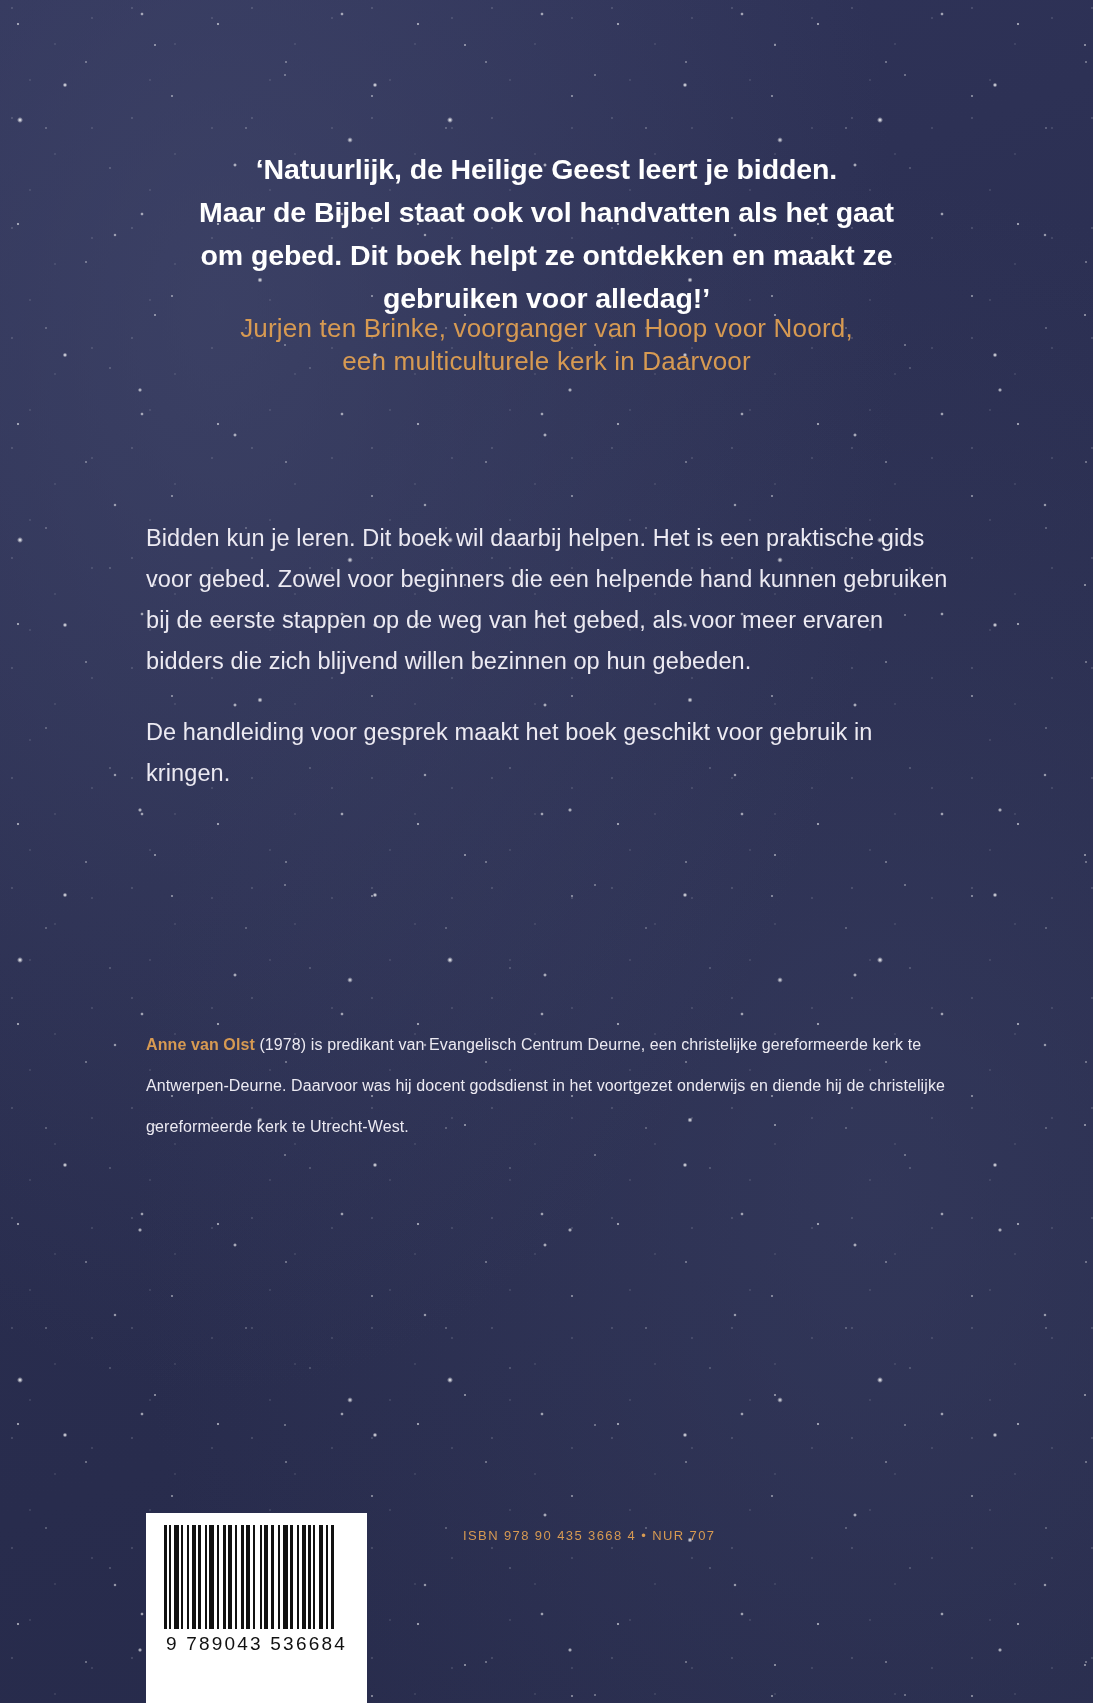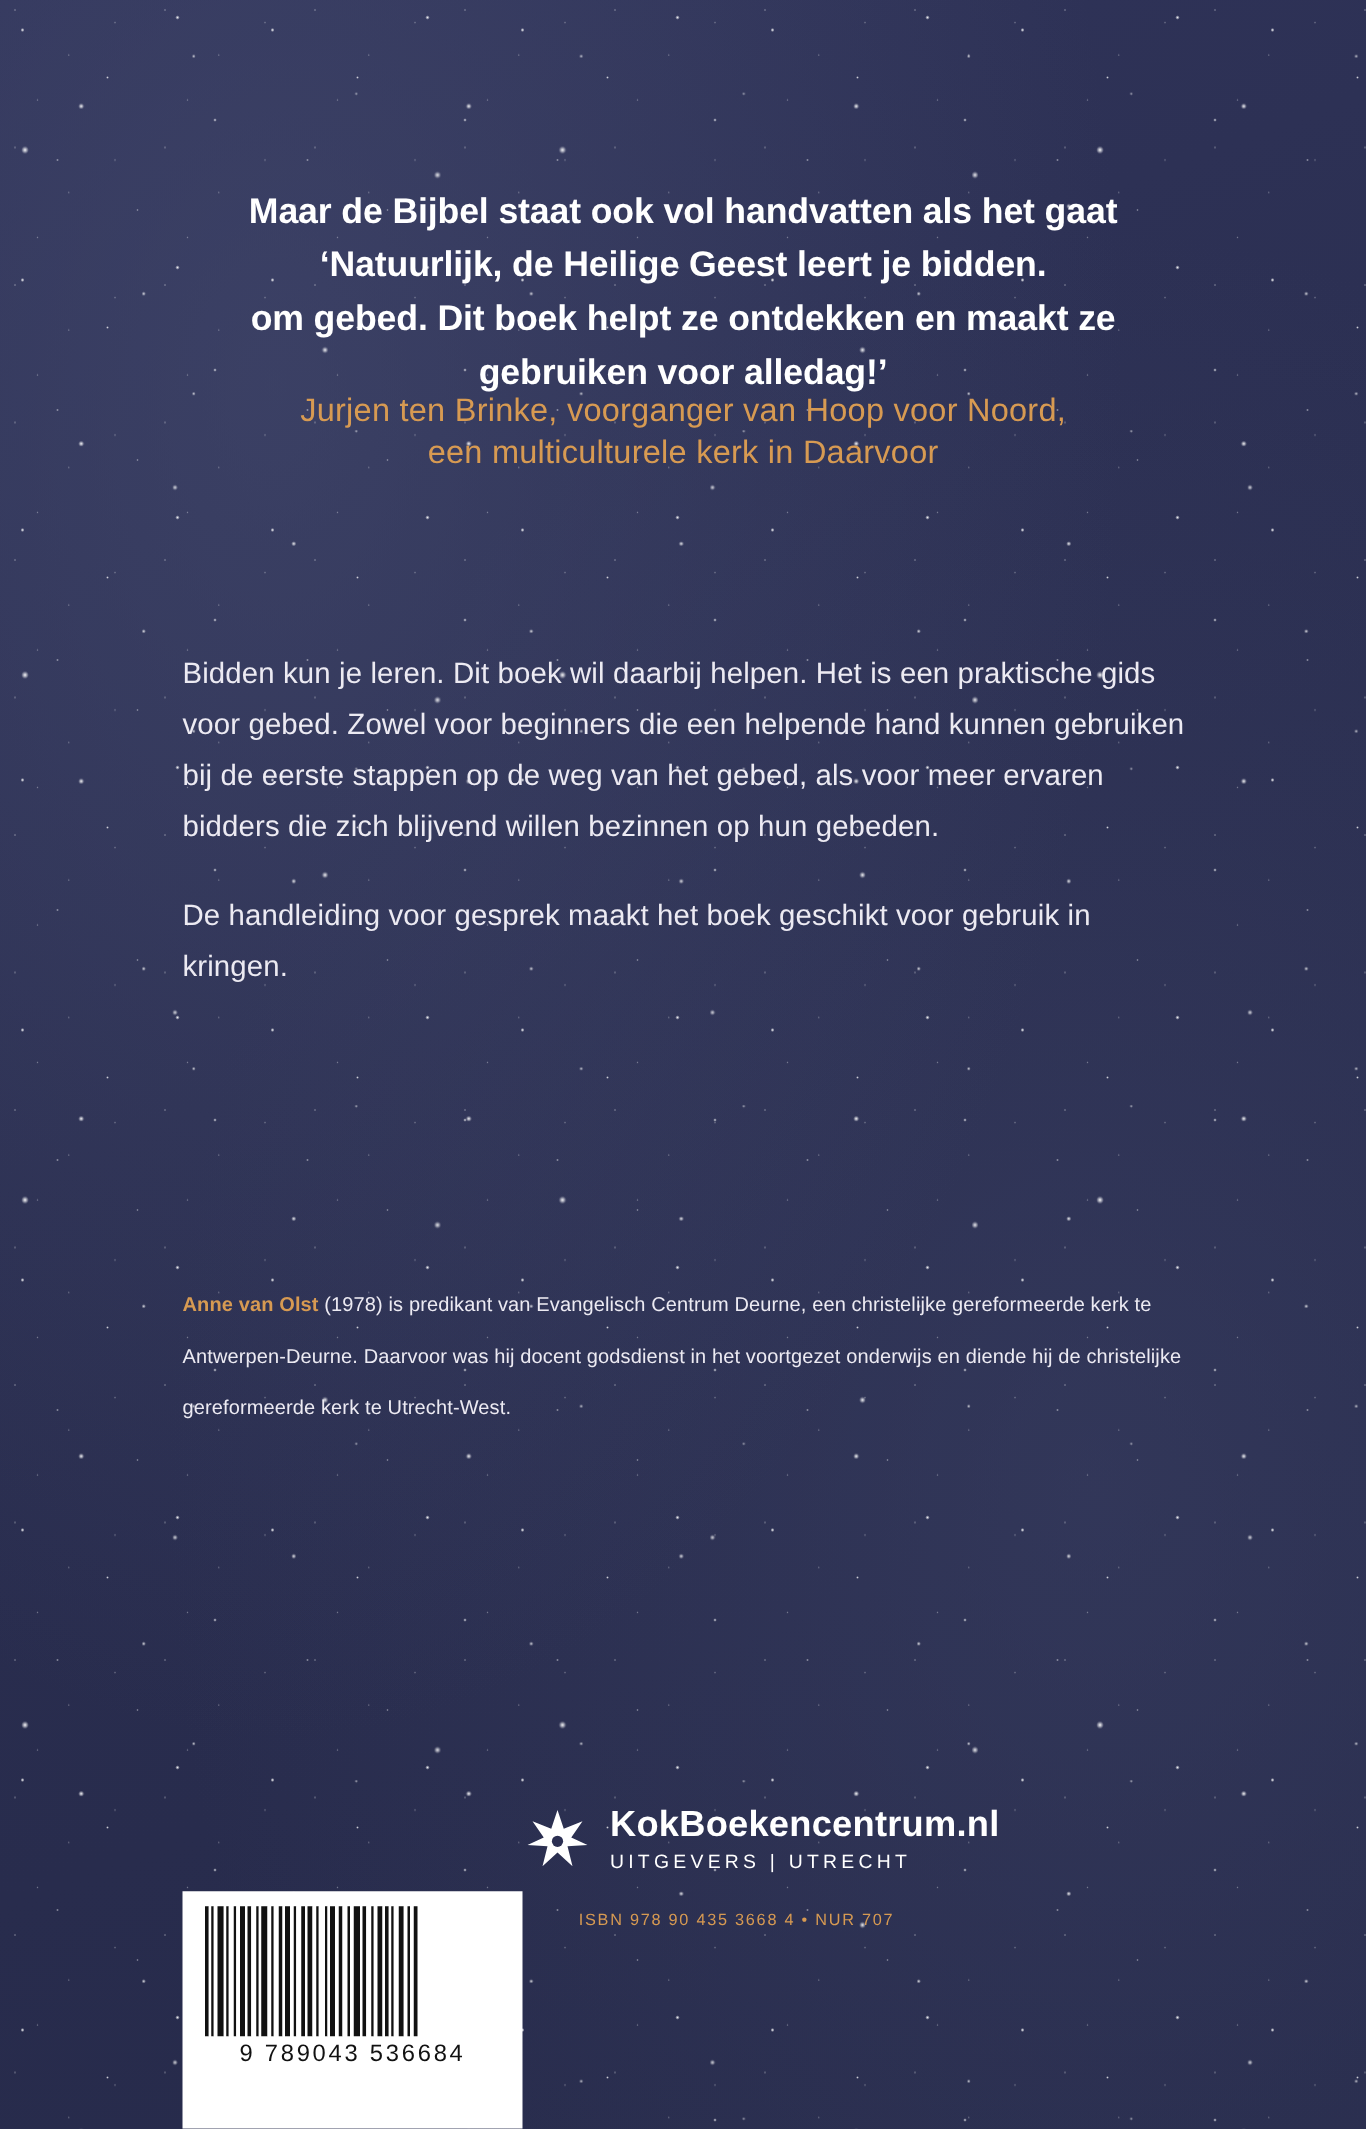--- a/index.html
+++ b/index.html
@@ -130,21 +130,21 @@
   .author-name {
     color: #d79a52;
     font-weight: bold;
   }
 
   
   .barcode-box {
     position: absolute;
     left: 146px;
     bottom: 0px;
-    width: 272px;
+    width: 221px;
     height: 190px;
     background: #ffffff;
     padding: 0;
   }
   .barcode-bars {
     position: absolute;
     left: 18px;
     top: 12px;
     width: 202px;
     height: 104px;
@@ -211,22 +211,22 @@
 <div class="cover">
 
   <div class="stars stars-a"></div>
   <div class="stars stars-d"></div>
   <div class="stars stars-b"></div>
   <div class="stars stars-c"></div>
 
   <div class="content">
 
     <div class="quote">
+      <span class="quote-line">‘Natuurlijk, de Heilige Geest leert je bidden.</span>
       <span class="quote-line">Maar de Bijbel staat ook vol handvatten als het gaat</span>
-      <span class="quote-line">‘Natuurlijk, de Heilige Geest leert je bidden.</span>
       <span class="quote-line">om gebed. Dit boek helpt ze ontdekken en maakt ze</span>
       <span class="quote-line">gebruiken voor alledag!’</span>
     </div>
 
     <div class="attribution">
       <span>Jurjen ten Brinke, voorganger van Hoop voor Noord,</span>
       <span>een multiculturele kerk in Daarvoor</span>
     </div>
 
     <div class="blurb">
@@ -294,27 +294,17 @@
           <i style="width:4px;background:#fff"></i>
         <i style="width:4px"></i>
           <i style="width:3px;background:#fff"></i>
           <i style="width:2px"></i>
           <i style="width:3px;background:#fff"></i>
         <i style="width:3px"></i>
       </div>
       <div class="barcode-num">9 789043 536684</div>
     </div>
 
-    <div class="publisher">
-      <svg class="pub-mark" viewBox="0 0 52 52">
-        <path d="M26 2 L31 17 L46 11 L37 24 L50 30 L34 31 L38 47 L26 36 L14 47 L18 31 L2 30 L15 24 L6 11 L21 17 Z" fill="#ffffff"></path>
-        <circle cx="26" cy="27" r="4.5" fill="#2b2f52"></circle>
-      </svg>
-      <div class="pub-text">
-        <div class="pub-name">KokBoekencentrum.nl</div>
-        <div class="pub-sub">UITGEVERS | UTRECHT</div>
-      </div>
-    </div>
 
     <div class="isbn-line">ISBN 978 90 435 3668 4 • NUR 707</div>
 
   </div>
 </div>
 
 </body></html>

